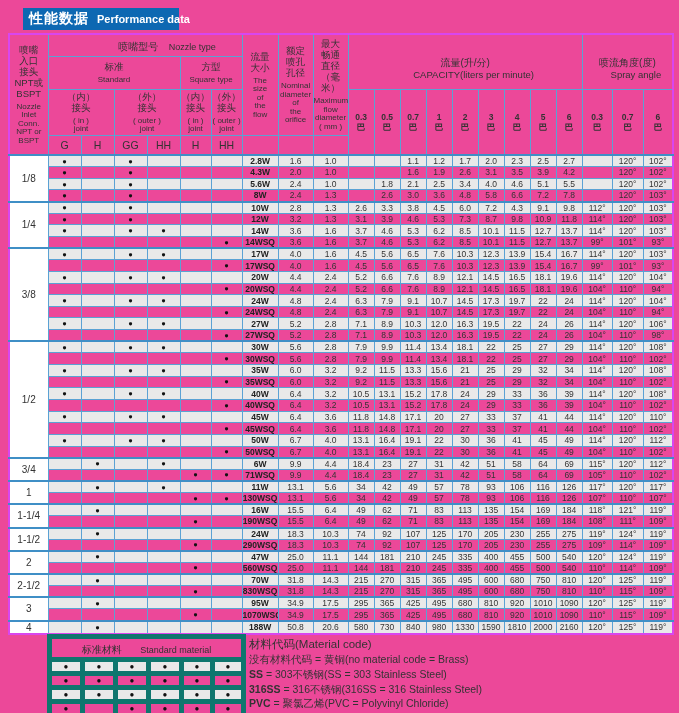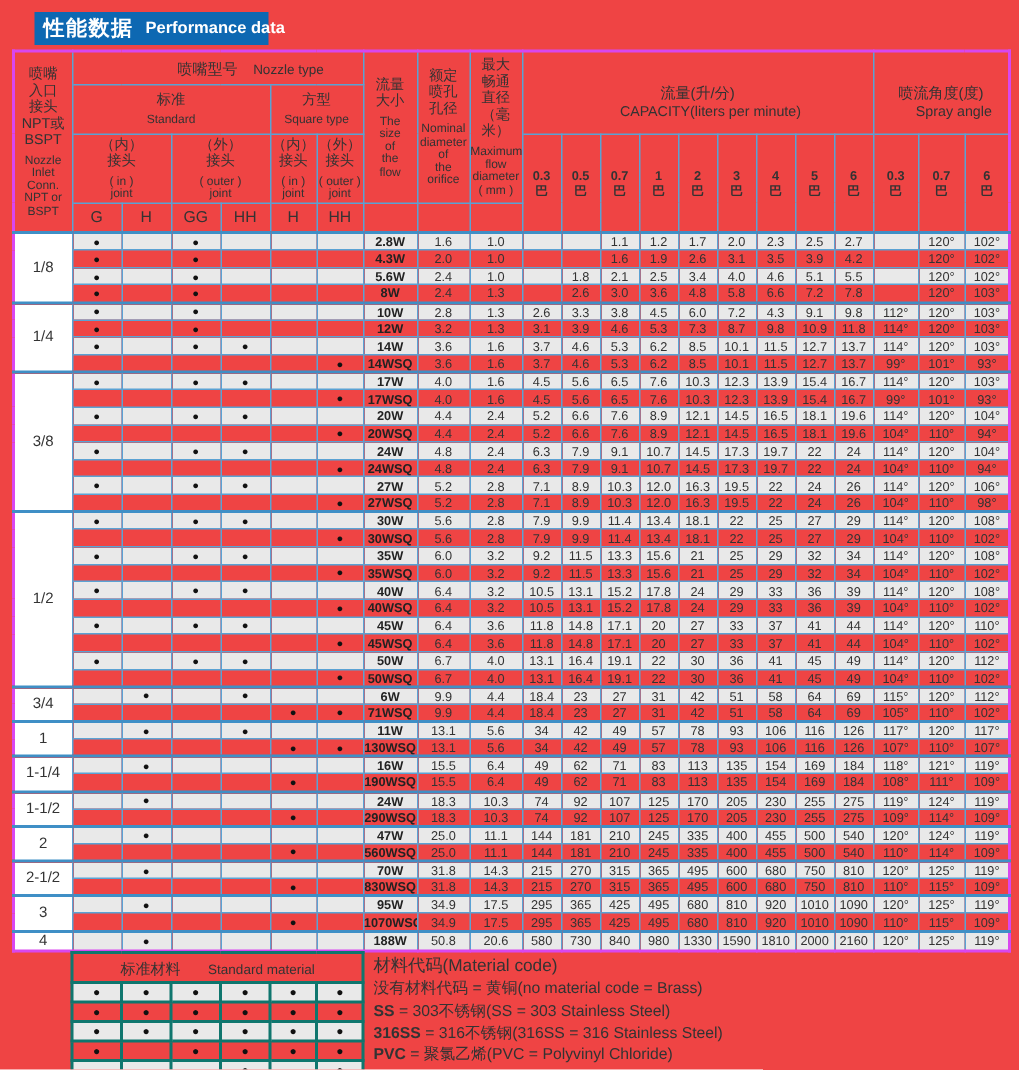--- a/index.html
+++ b/index.html
@@ -1,16 +1,16 @@
 <!DOCTYPE html>
 <html><head>
 <meta charset="utf-8">
 <style>
   html,body{margin:0;padding:0;background:#fff;}
-  .page{position:relative;width:679px;height:713px;background:#ef4444;
+  .page{position:relative;width:679px;height:713px;background:#ec4899;
         font-family:"Liberation Sans","DejaVu Sans",sans-serif;color:#333;overflow:hidden;}
 
   
   .title-bar{position:absolute;left:23px;top:8px;width:156px;height:22px;background:#0d68b2;
              color:#fff;display:flex;align-items:center;padding-left:6px;box-sizing:border-box;white-space:nowrap;}
   .title-zh{font-size:14px;font-weight:bold;letter-spacing:1px;}
   .title-en{font-size:11px;font-weight:bold;margin-left:8px;}
 
   
   table{border-collapse:collapse;table-layout:fixed;}
@@ -28,21 +28,21 @@
   .inlet-h{text-align:center;}
   .cap-zh{font-size:10px;line-height:13px;margin-top:13px;} .cap-en{font-size:9.5px;line-height:12px;padding-left:17px;}
   .p-cell{font-weight:bold;} .p-cell div{font-size:8.5px;line-height:10px;font-weight:bold;}
   .letter-cell{font-size:10.5px;font-weight:bold;}
   td.dot-cell{font-size:7.5px;color:#111;}
   td.model-cell{font-size:8.5px;font-weight:bold;color:#222;}
   td.num-cell{font-size:8.5px;}
 
   
   .mat-table{position:absolute;left:47px;top:634px;width:194px;border:2px solid #3f8fc6;}
-  .mat-table th,.mat-table td{border:2px solid #0f766e;padding:0;text-align:center;vertical-align:middle;font-weight:normal;color:#333;}
+  .mat-table th,.mat-table td{border:5px solid #0f766e;padding:0;text-align:center;vertical-align:middle;font-weight:normal;color:#333;}
   .mat-header{height:14px;}
   .mat-header .zh{font-size:10px;} .mat-header .en{font-size:9px;margin-left:14px;}
   .mat-table tbody tr{height:13px;}
   td.mat-dot-cell{font-size:8px;color:#111;}
 
   
   .legend{position:absolute;left:249px;top:637px;color:#333;}
   .legend-title{font-size:11.5px;line-height:15px;}
   .legend-line{font-size:10.5px;line-height:14.8px;white-space:nowrap;}
   .legend-line b{font-weight:bold;}

